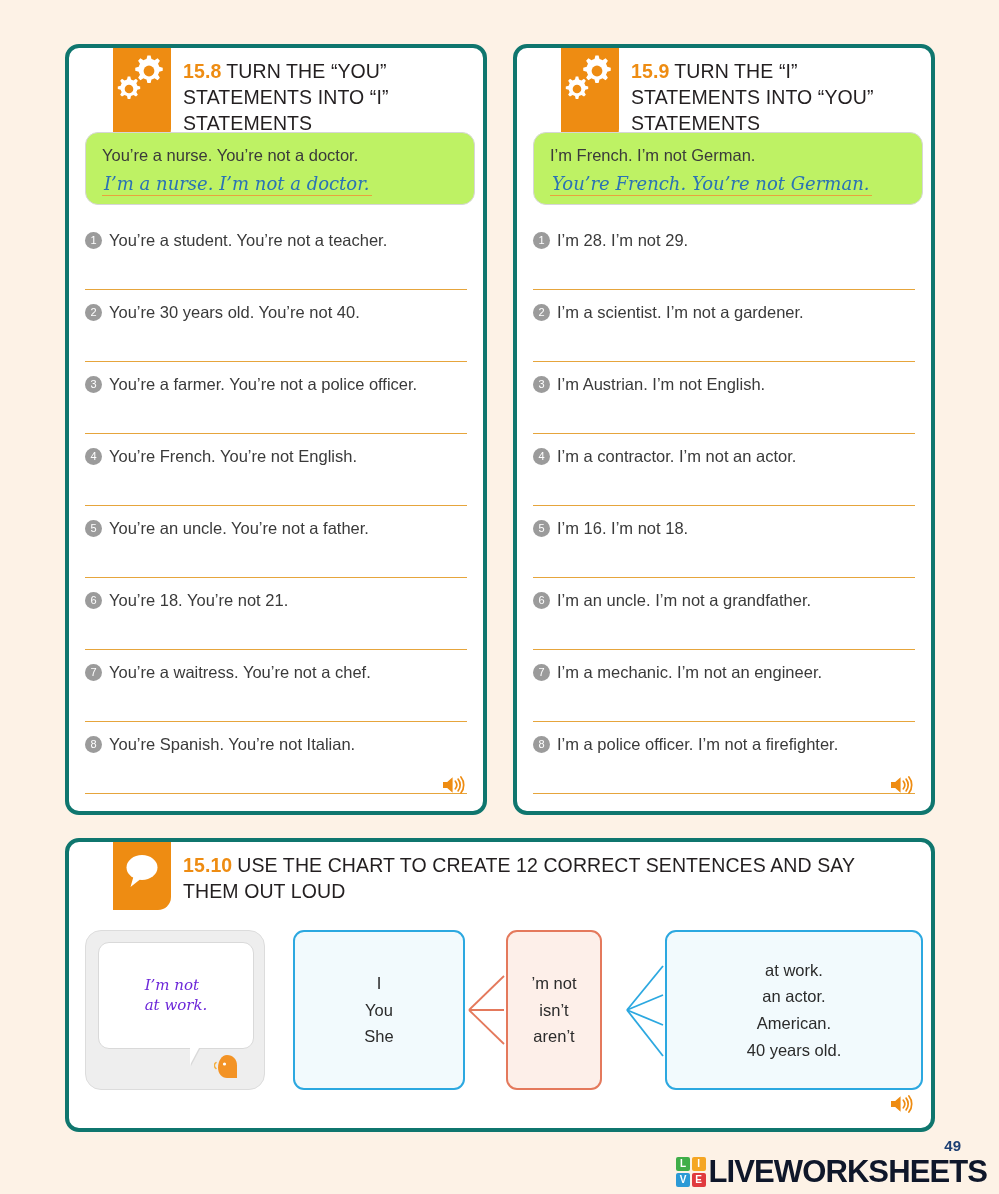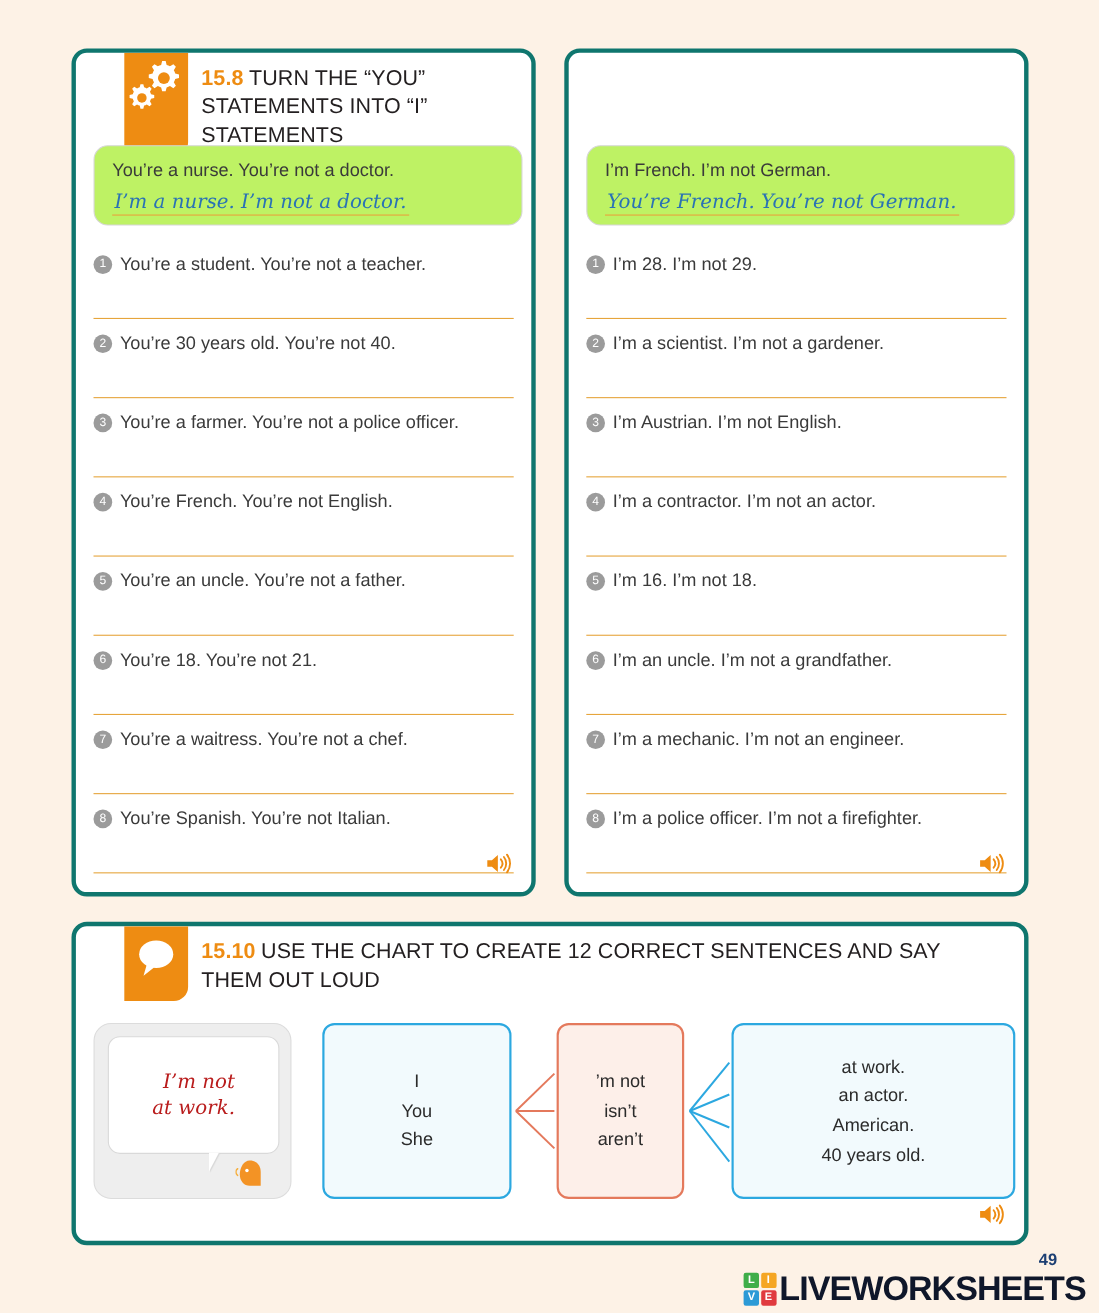--- a/index.html
+++ b/index.html
@@ -141,23 +141,23 @@
     background: #ffffff;
     border: 1px solid #d9d9d9;
     border-radius: 11px;
     display: flex;
     align-items: center;
     justify-content: center;
   }
   .bubble-text {
     font-family: "DejaVu Serif", serif;
     font-style: italic;
-    font-size: 18px;
-    color: #b91c1c;
-    text-align: right;
+    font-size: 15px;
+    color: #6d28d9;
+    text-align: left;
     line-height: 1.32;
     white-space: pre-line;
   }
   .bubble-tail {
     position: absolute;
     left: 104px; top: 117px;
     width: 0; height: 0;
     border-left: 9px solid #ffffff;
     border-bottom: 17px solid transparent;
     border-top: 0 solid transparent;
@@ -181,21 +181,21 @@
     background: #fdefe9;
     border: 2px solid #e4795c;
   }
   .box-lines {
     font-size: 16.5px;
     color: #2b2b2b;
     line-height: 1.62;
     white-space: pre-line;
   }
   #chart-subject { left: 224px; top: 0;   width: 172px; height: 160px; }
-  #chart-verb    { left: 437px; top: 0;   width: 116px; height: 160px; }
+  #chart-verb    { left: 437px; top: 0;   width: 96px; height: 160px; }
   #chart-comp    { left: 596px; top: 0;   width: 258px; height: 160px; }
 
   .connector { position: absolute; left: 0; top: 0; pointer-events: none; }
 
   
   .footer { position: absolute; left: 0; top: 1132px; width: 999px; height: 77px; }
   .page-num {
     position: absolute;
     right: 38px; top: 5px;
     font-size: 15px;
@@ -323,20 +323,35 @@
         <path d="M2 9h4.2L11.6 4.2v15.6L6.2 15H2z" fill="#ee8c12"></path>
         <path d="M14.3 8.2a6 6 0 0 1 0 7.6" stroke="#ee8c12" stroke-width="1.7" fill="none" stroke-linecap="round"></path>
         <path d="M17.1 6.1a9.4 9.4 0 0 1 0 11.8" stroke="#ee8c12" stroke-width="1.7" fill="none" stroke-linecap="round"></path>
         <path d="M19.9 4a12.8 12.8 0 0 1 0 16" stroke="#ee8c12" stroke-width="1.7" fill="none" stroke-linecap="round"></path>
       </svg>
     </div>
   </div>
 
   <div class="card" id="card-159">
 
+    <div class="card-head">
+      <div class="icon-badge">
+        <svg width="58" height="58" viewBox="0 0 58 58">
+          <g fill="#ffffff">
+            <path d="M36 7.5l1.6.0.9 3.5a10 10 0 0 1 3 1.25l3.1-1.9 2.3 2.3-1.9 3.1a10 10 0 0 1 1.25 3l3.5.9v3.2l-3.5.9a10 10 0 0 1-1.25 3l1.9 3.1-2.3 2.3-3.1-1.9a10 10 0 0 1-3 1.25l-.9 3.5h-3.2l-.9-3.5a10 10 0 0 1-3-1.25l-3.1 1.9-2.3-2.3 1.9-3.1a10 10 0 0 1-1.25-3l-3.5-.9v-3.2l3.5-.9a10 10 0 0 1 1.25-3l-1.9-3.1 2.3-2.3 3.1 1.9a10 10 0 0 1 3-1.25l.9-3.5z"></path>
+            <circle cx="36" cy="23" r="5.4" fill="#ee8c12"></circle>
+            <path d="M16 28.5l1.3 0 .7 2.9a8 8 0 0 1 2.4 1l2.6-1.55 1.85 1.85-1.55 2.6a8 8 0 0 1 1 2.4l2.9.7v2.6l-2.9.7a8 8 0 0 1-1 2.4l1.55 2.6-1.85 1.85-2.6-1.55a8 8 0 0 1-2.4 1l-.7 2.9h-2.6l-.7-2.9a8 8 0 0 1-2.4-1l-2.6 1.55-1.85-1.85 1.55-2.6a8 8 0 0 1-1-2.4l-2.9-.7v-2.6l2.9-.7a8 8 0 0 1 1-2.4l-1.55-2.6 1.85-1.85 2.6 1.55a8 8 0 0 1 2.4-1l.7-2.9z"></path>
+            <circle cx="16" cy="41" r="4.3" fill="#ee8c12"></circle>
+          </g>
+        </svg>
+      </div>
+      <div class="head-text">
+        <span class="head-num">15.9</span><span>TURN THE “I” STATEMENTS INTO “YOU” STATEMENTS</span>
+      </div>
+    </div>
 
     <div class="example-box" style="left:16px; top:84px; width:390px;">
       <div class="ex-prompt">I’m French. I’m not German.</div>
       <div class="ex-answer">You’re French. You’re not German.</div>
     </div>
 
     <div class="q-list" style="top:170px;">
       <div class="q-row">
         <div class="q-inner">
           <span class="q-num">1</span>

